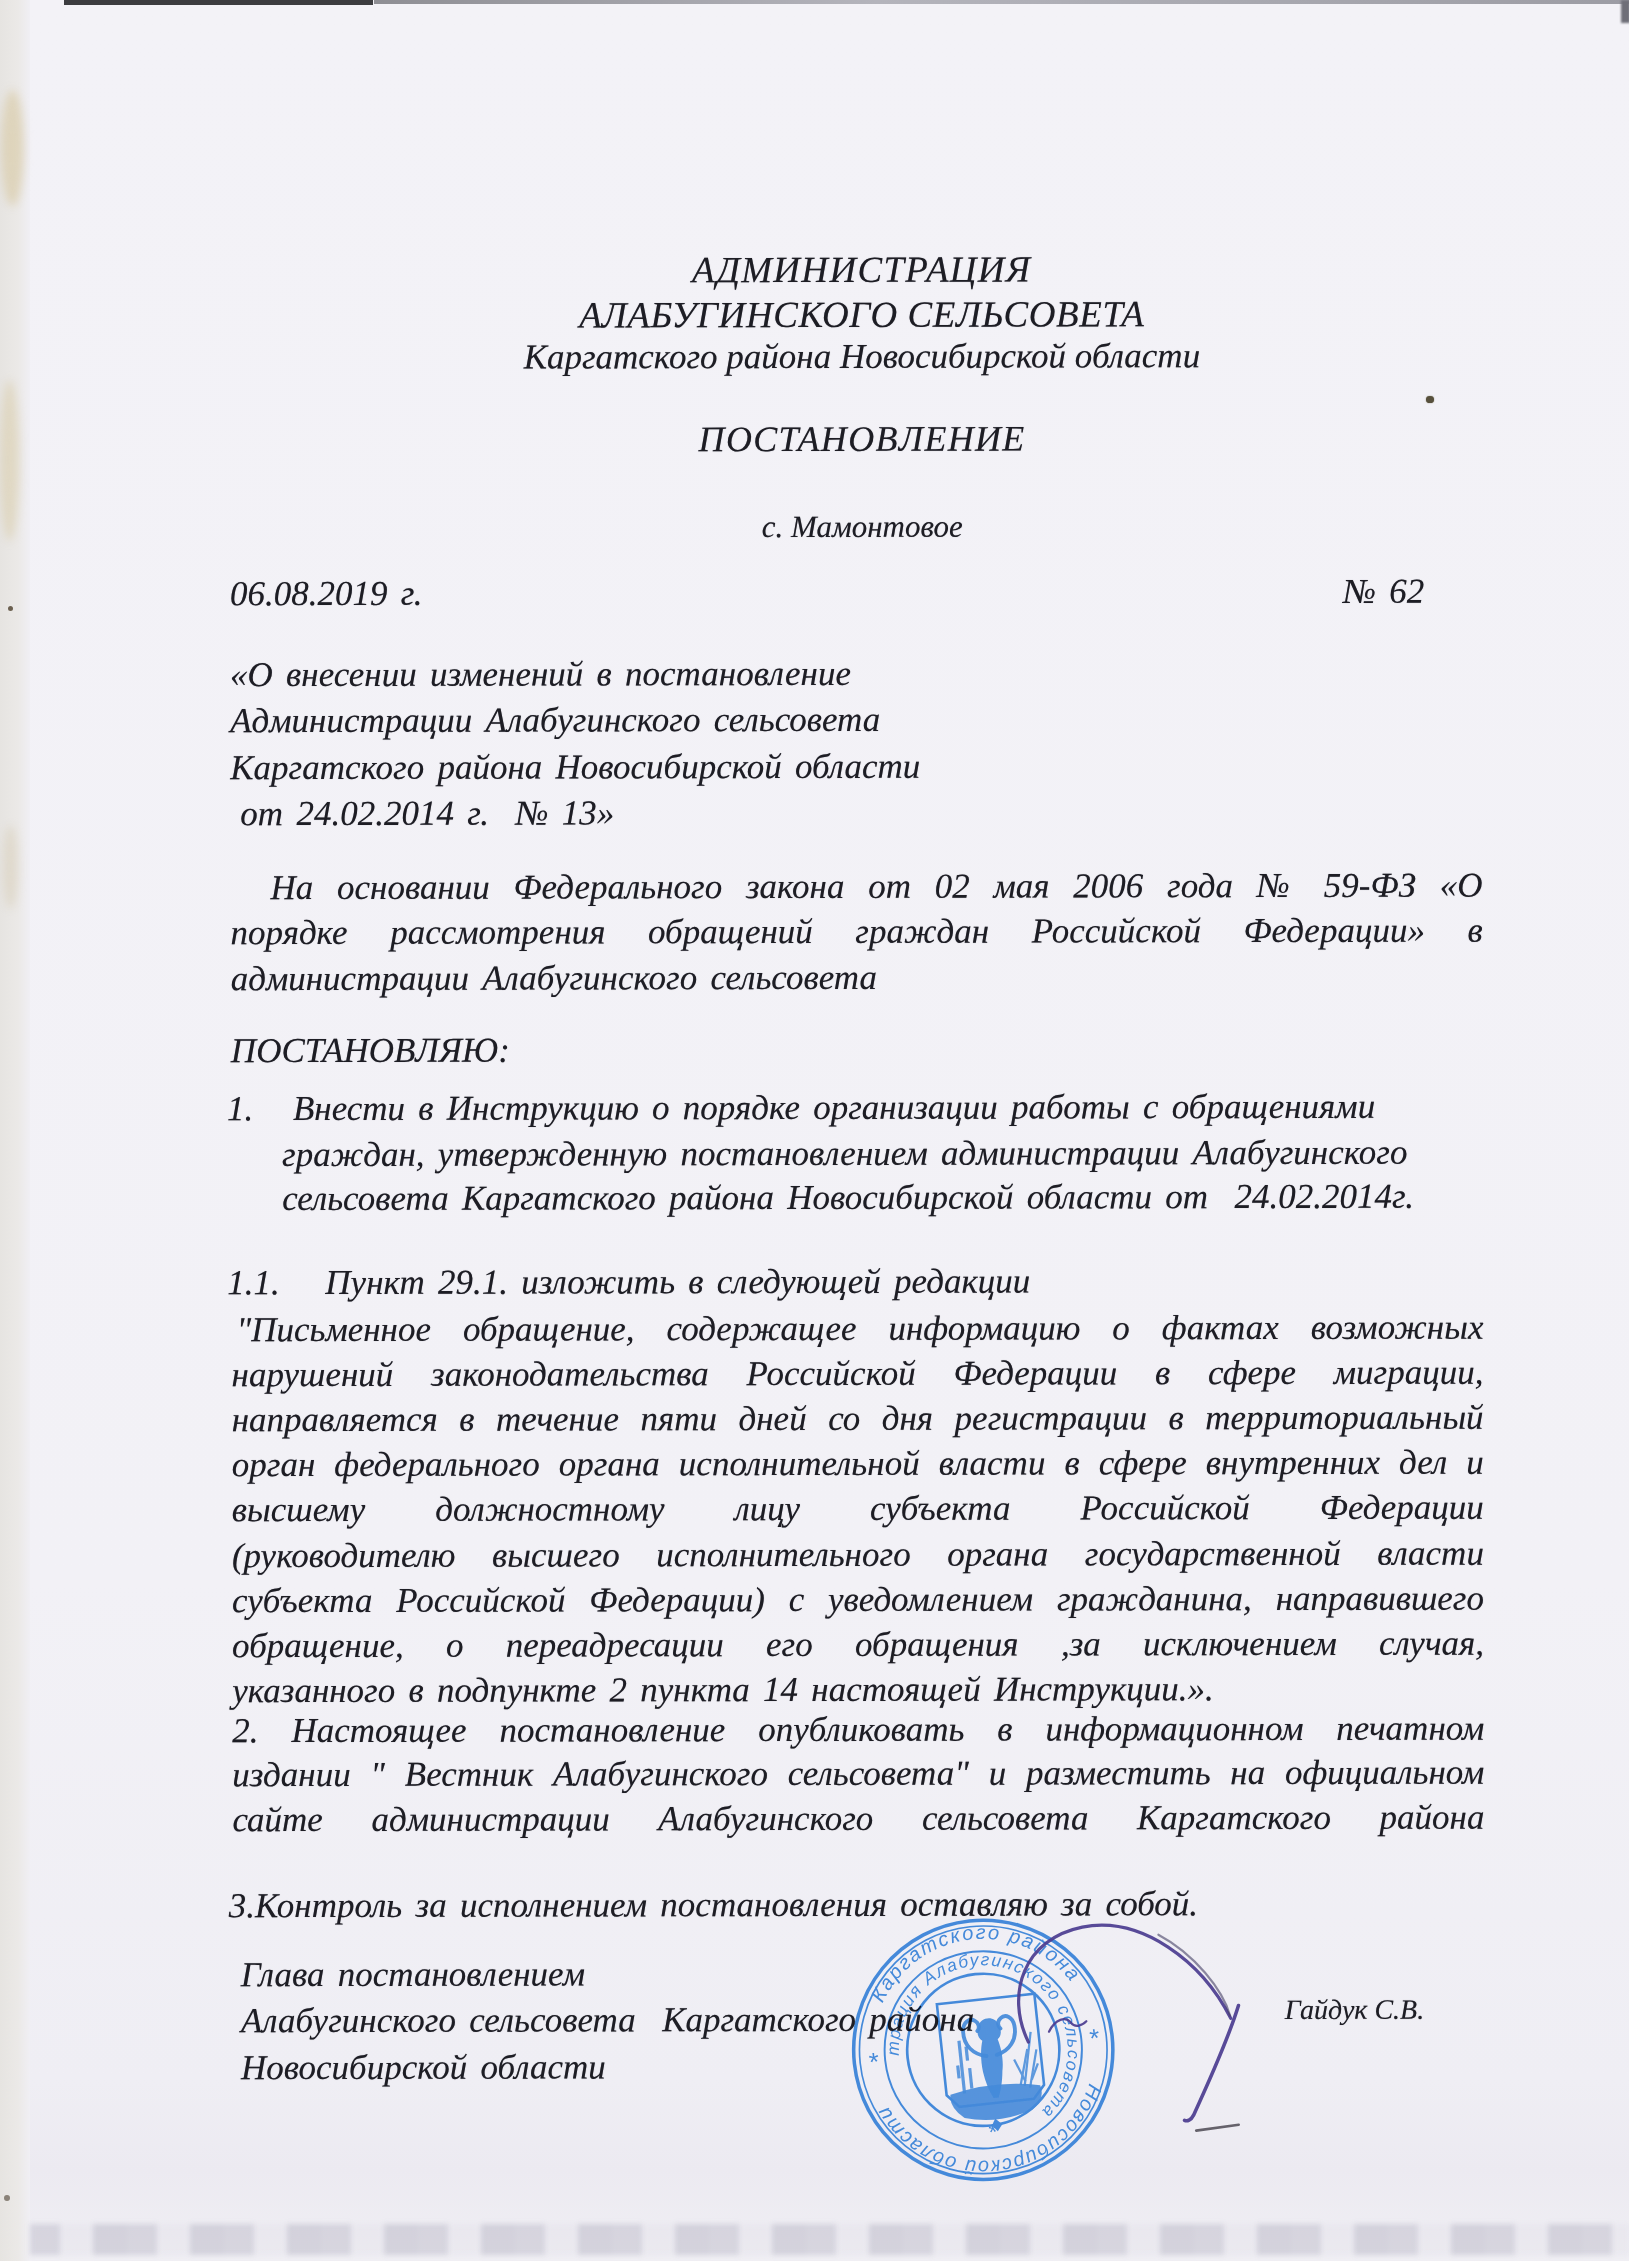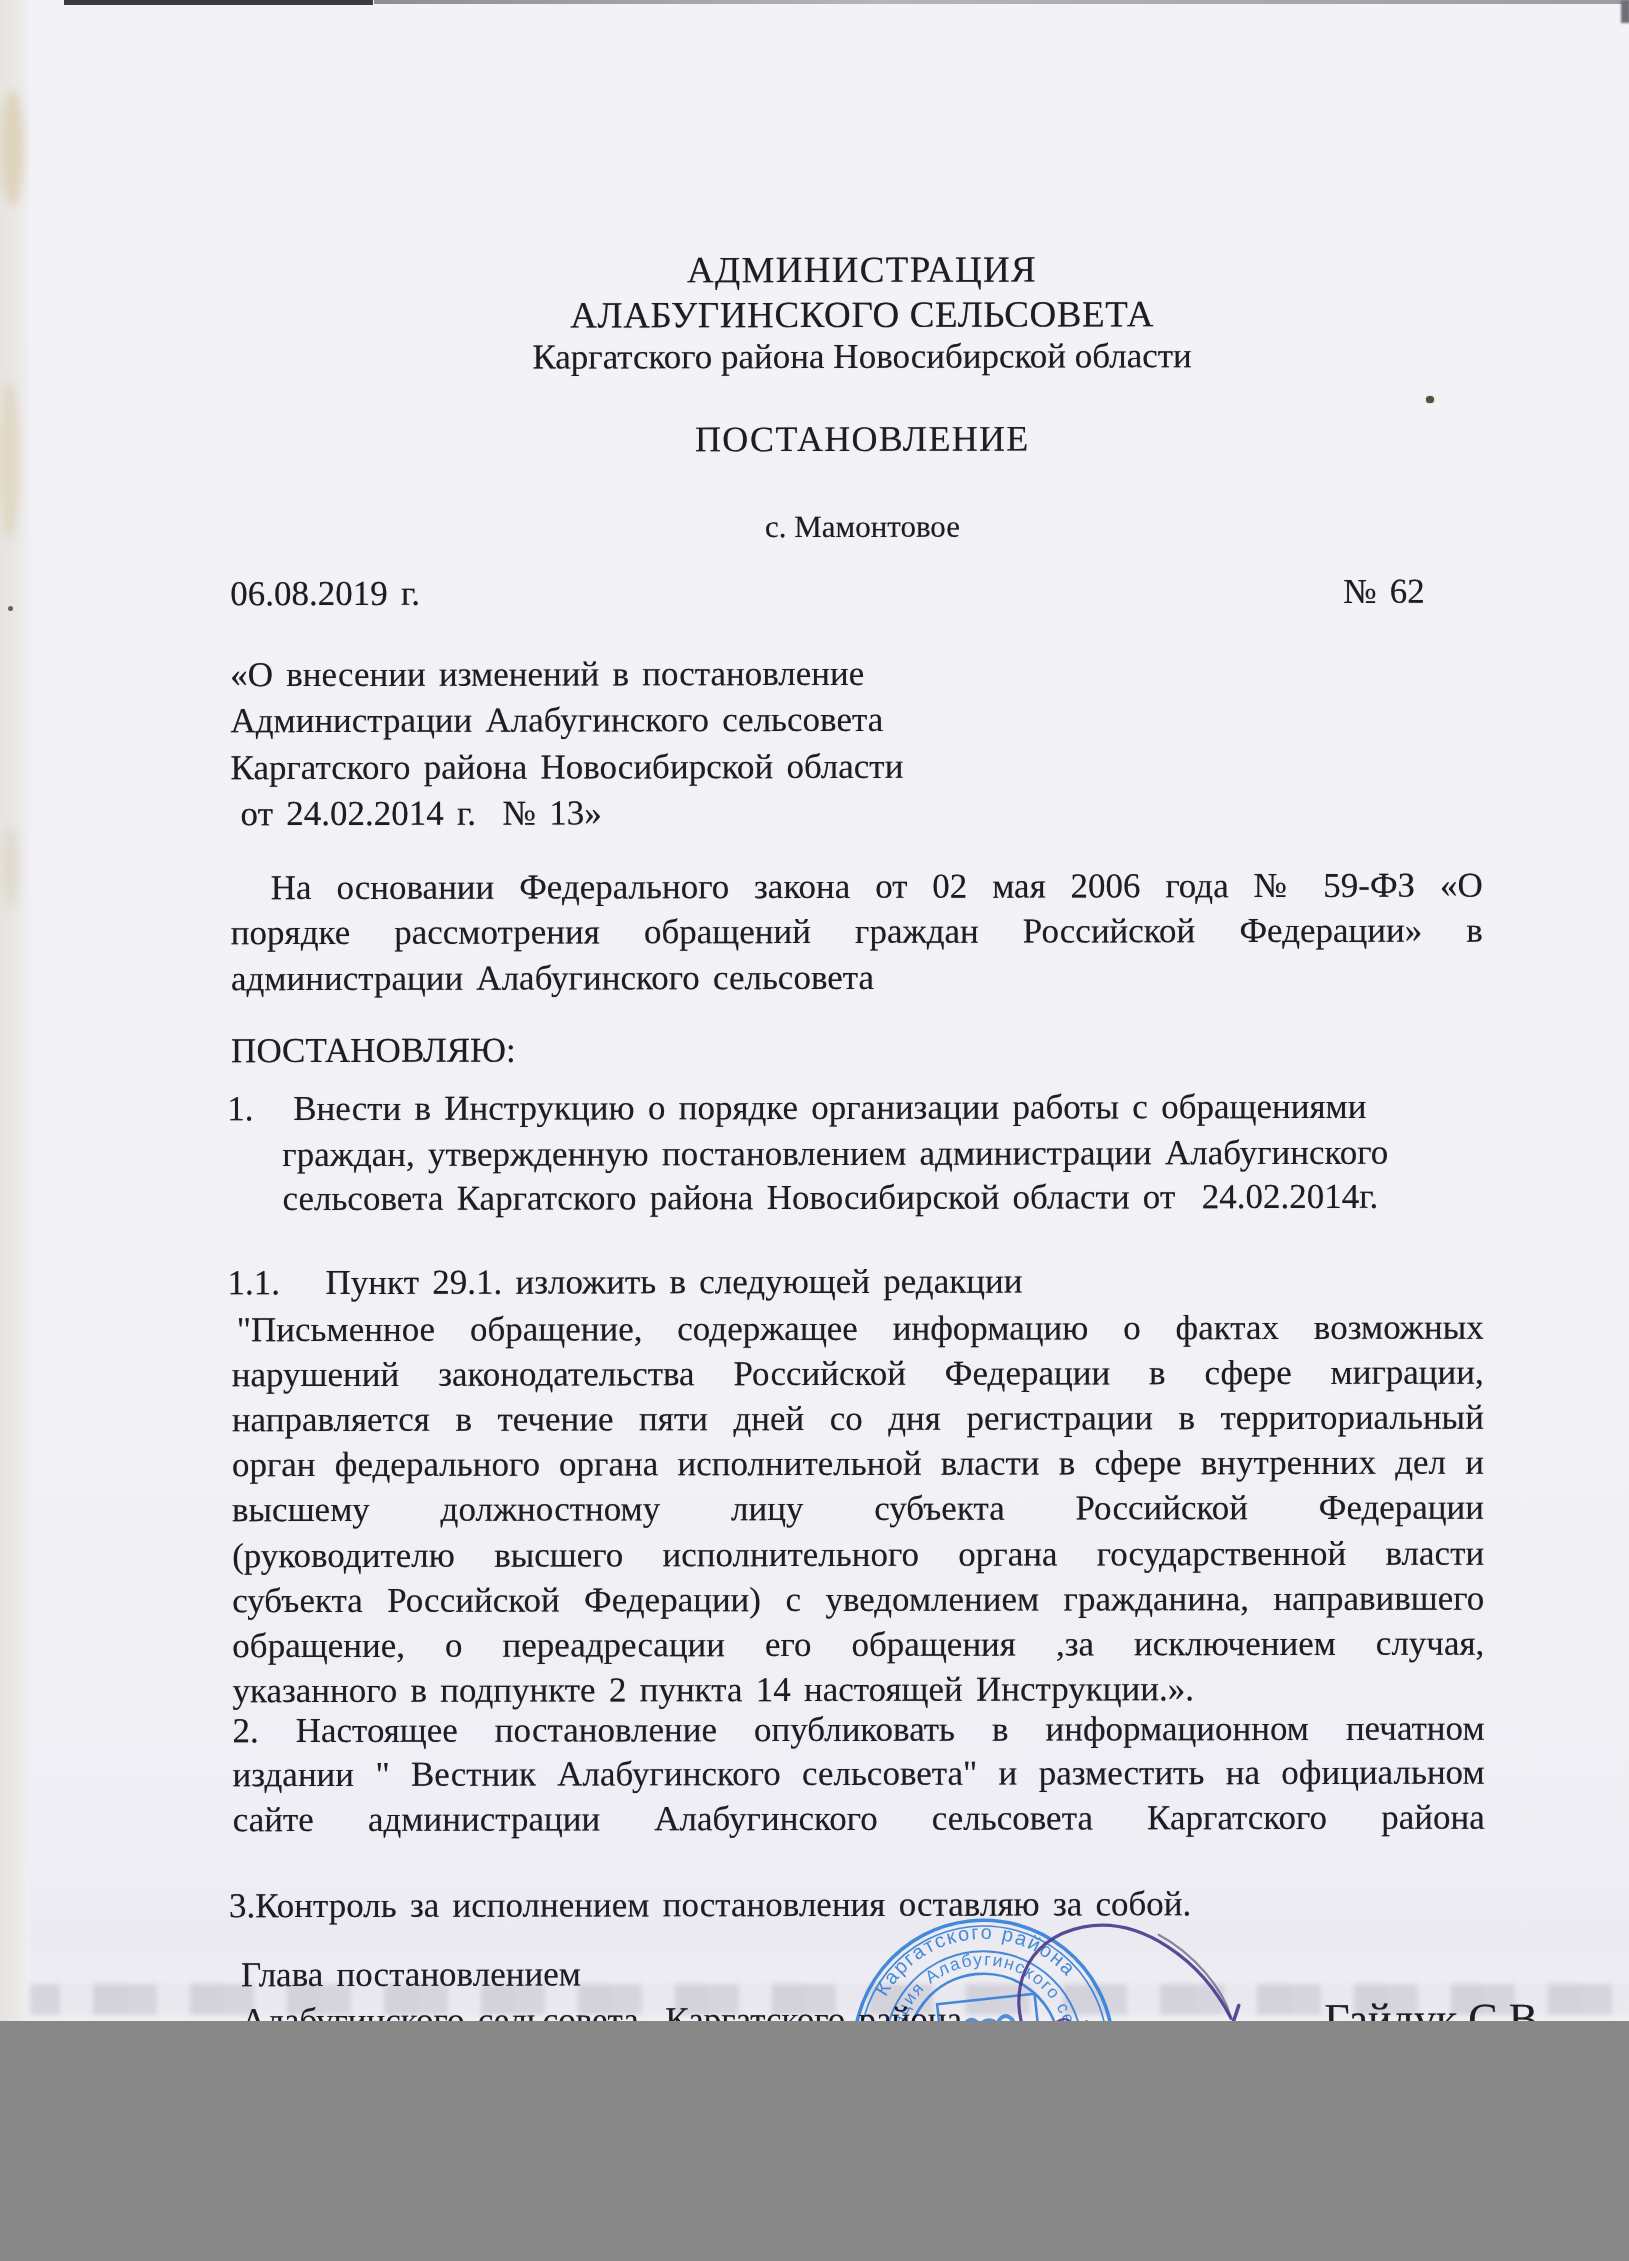--- a/index.html
+++ b/index.html
@@ -1,19 +1,19 @@
 <!DOCTYPE html>
 <html style="font-size:10.3px"><head>
 <meta charset="utf-8">
 <style>
   html,body{margin:0;padding:0;background:#888;}
   .page{
-    position:relative;width:1630px;height:2021px;overflow:hidden;
+    position:relative;width:1630px;height:2261px;overflow:hidden;
     background:linear-gradient(180deg,#f3f2f7 0%,#f2f1f6 70%,#efeef4 92%,#eceaf1 96%,#f0eff4 100%);
-    font-family:"Liberation Serif","DejaVu Serif",serif;color:#1d1d24;
+    font-family:"Liberation Serif","DejaVu Serif",serif;color:#1d1d24;font-style:italic;
   }
   .sheet{position:absolute;inset:0;transform:rotate(-0.12deg);transform-origin:50% 50%;}
   .t{position:absolute;white-space:pre;color:#1d1d24;text-shadow:0 0 0.7px rgba(28,28,40,.55);}
   .j{white-space:normal;text-align:justify;text-align-last:justify;}
   .body-fs{font-size:35px;word-spacing:4.5px;}
   .center{text-align:center;}
   
   .edge-left{position:absolute;left:0;top:0;width:30px;height:100%;
     background:linear-gradient(90deg,#e6e4e1 0%,#ebe9e7 60%,#f0eff4 100%);}
   .blob{position:absolute;border-radius:50%;filter:blur(4.5px);}
@@ -88,21 +88,21 @@
 
     <div class="t j body-fs" style="left:231px;top:1710px;width:1252px;">2. Настоящее постановление опубликовать в информационном печатном</div>
     <div class="t j body-fs" style="left:231px;top:1754px;width:1252px;">издании " Вестник Алабугинского сельсовета" и разместить на официальном</div>
     <div class="t j body-fs" style="left:231px;top:1799px;width:1252px;">сайте администрации Алабугинского сельсовета Каргатского района</div>
 
     <div class="t body-fs" style="left:227px;top:1885px;">3.Контроль за исполнением постановления оставляю за собой.</div>
 
     <div class="t body-fs" style="left:239px;top:1954px;">Глава постановлением</div>
     <div class="t body-fs" style="left:239px;top:2000px;">Алабугинского сельсовета  Каргатского района</div>
     <div class="t body-fs" style="left:239px;top:2047px;">Новосибирской области</div>
-    <div class="t" style="left:1283px;top:1995px;font-size:44px;margin-left:39px;">Гайдук С.В.</div>
+    <div class="t" style="left:1283px;top:1995px;font-size:28px;">Гайдук С.В.</div>
 
     <svg class="ink-overlay" width="1630" height="2261" viewBox="0 0 2528 3507">
       <g transform="translate(1292,2948) rotate(-6 230 232)" stroke="#2d7cd6" fill="none" opacity="0.88">
         <circle cx="230" cy="232" r="201" stroke-width="5.5"></circle>
         <circle cx="230" cy="232" r="192" stroke-width="2.6"></circle>
         <circle cx="230" cy="232" r="153" stroke-width="3"></circle>
         <circle cx="230" cy="232" r="118" stroke-width="4.2"></circle>
 
         <path id="sp1" d="M 58 232 A 172 172 0 1 1 402 232 A 172 172 0 1 1 58 232" stroke="none"></path>
         <path id="sp2" d="M 99 232 A 131 131 0 1 1 361 232 A 131 131 0 1 1 99 232" stroke="none"></path>

